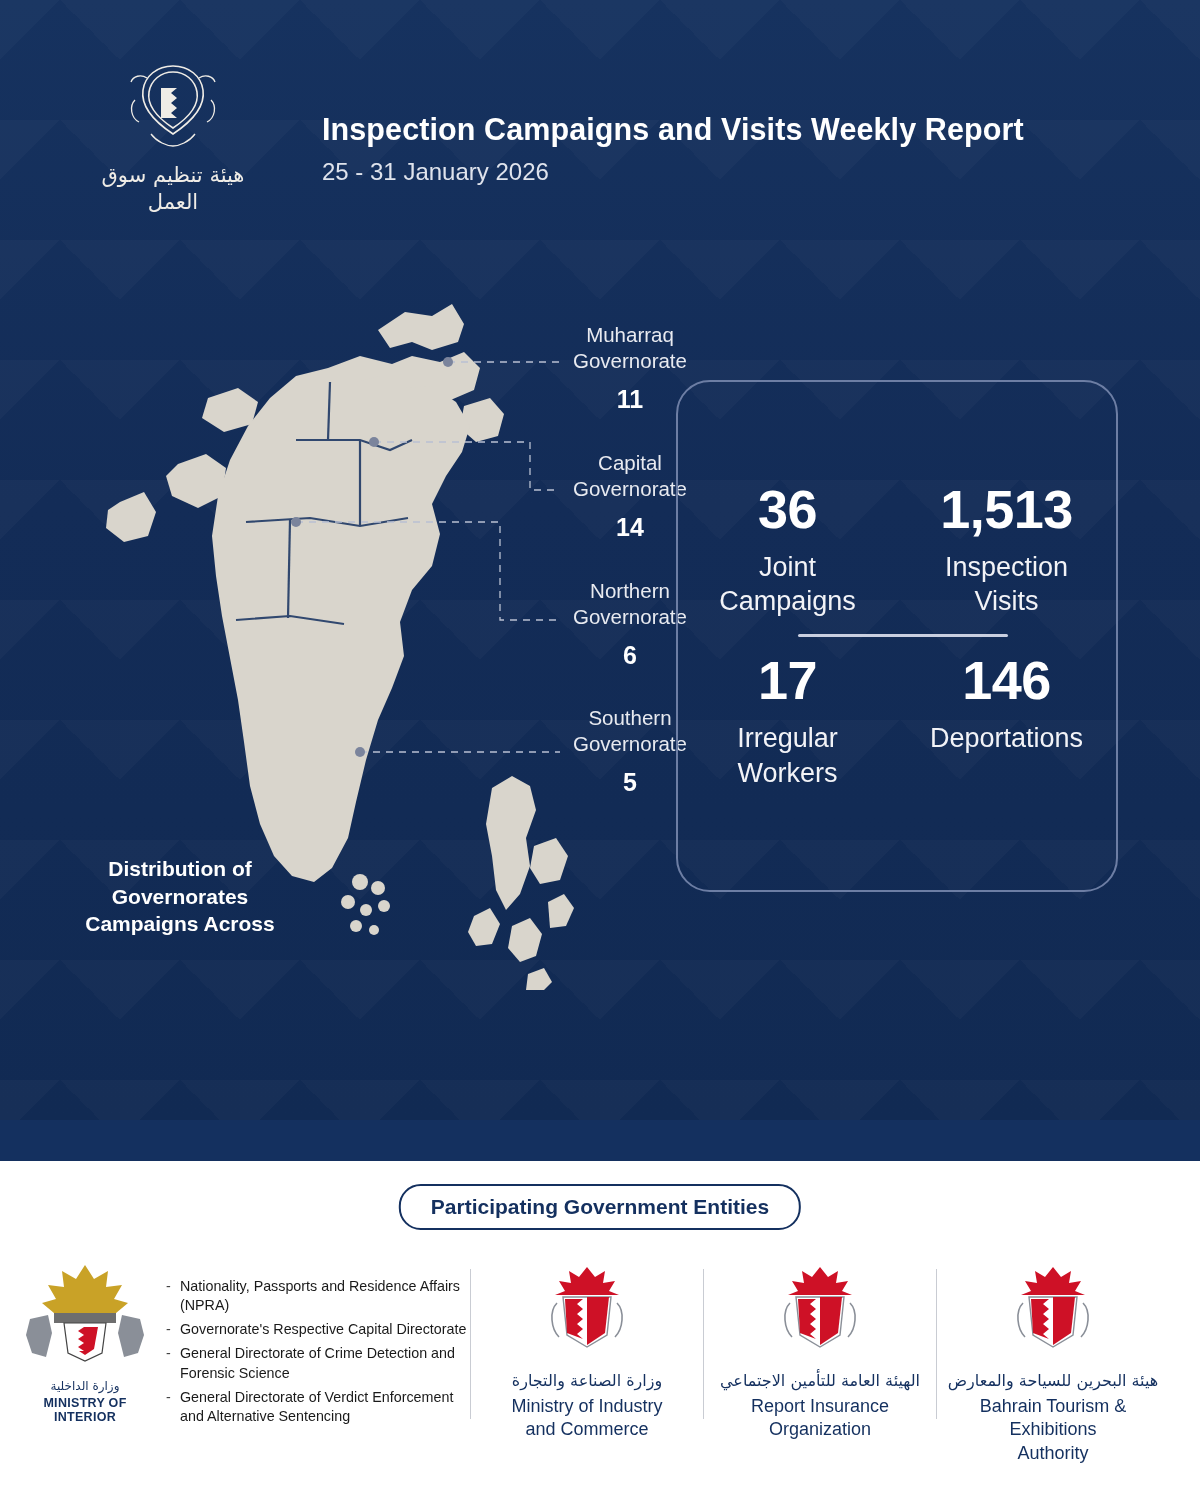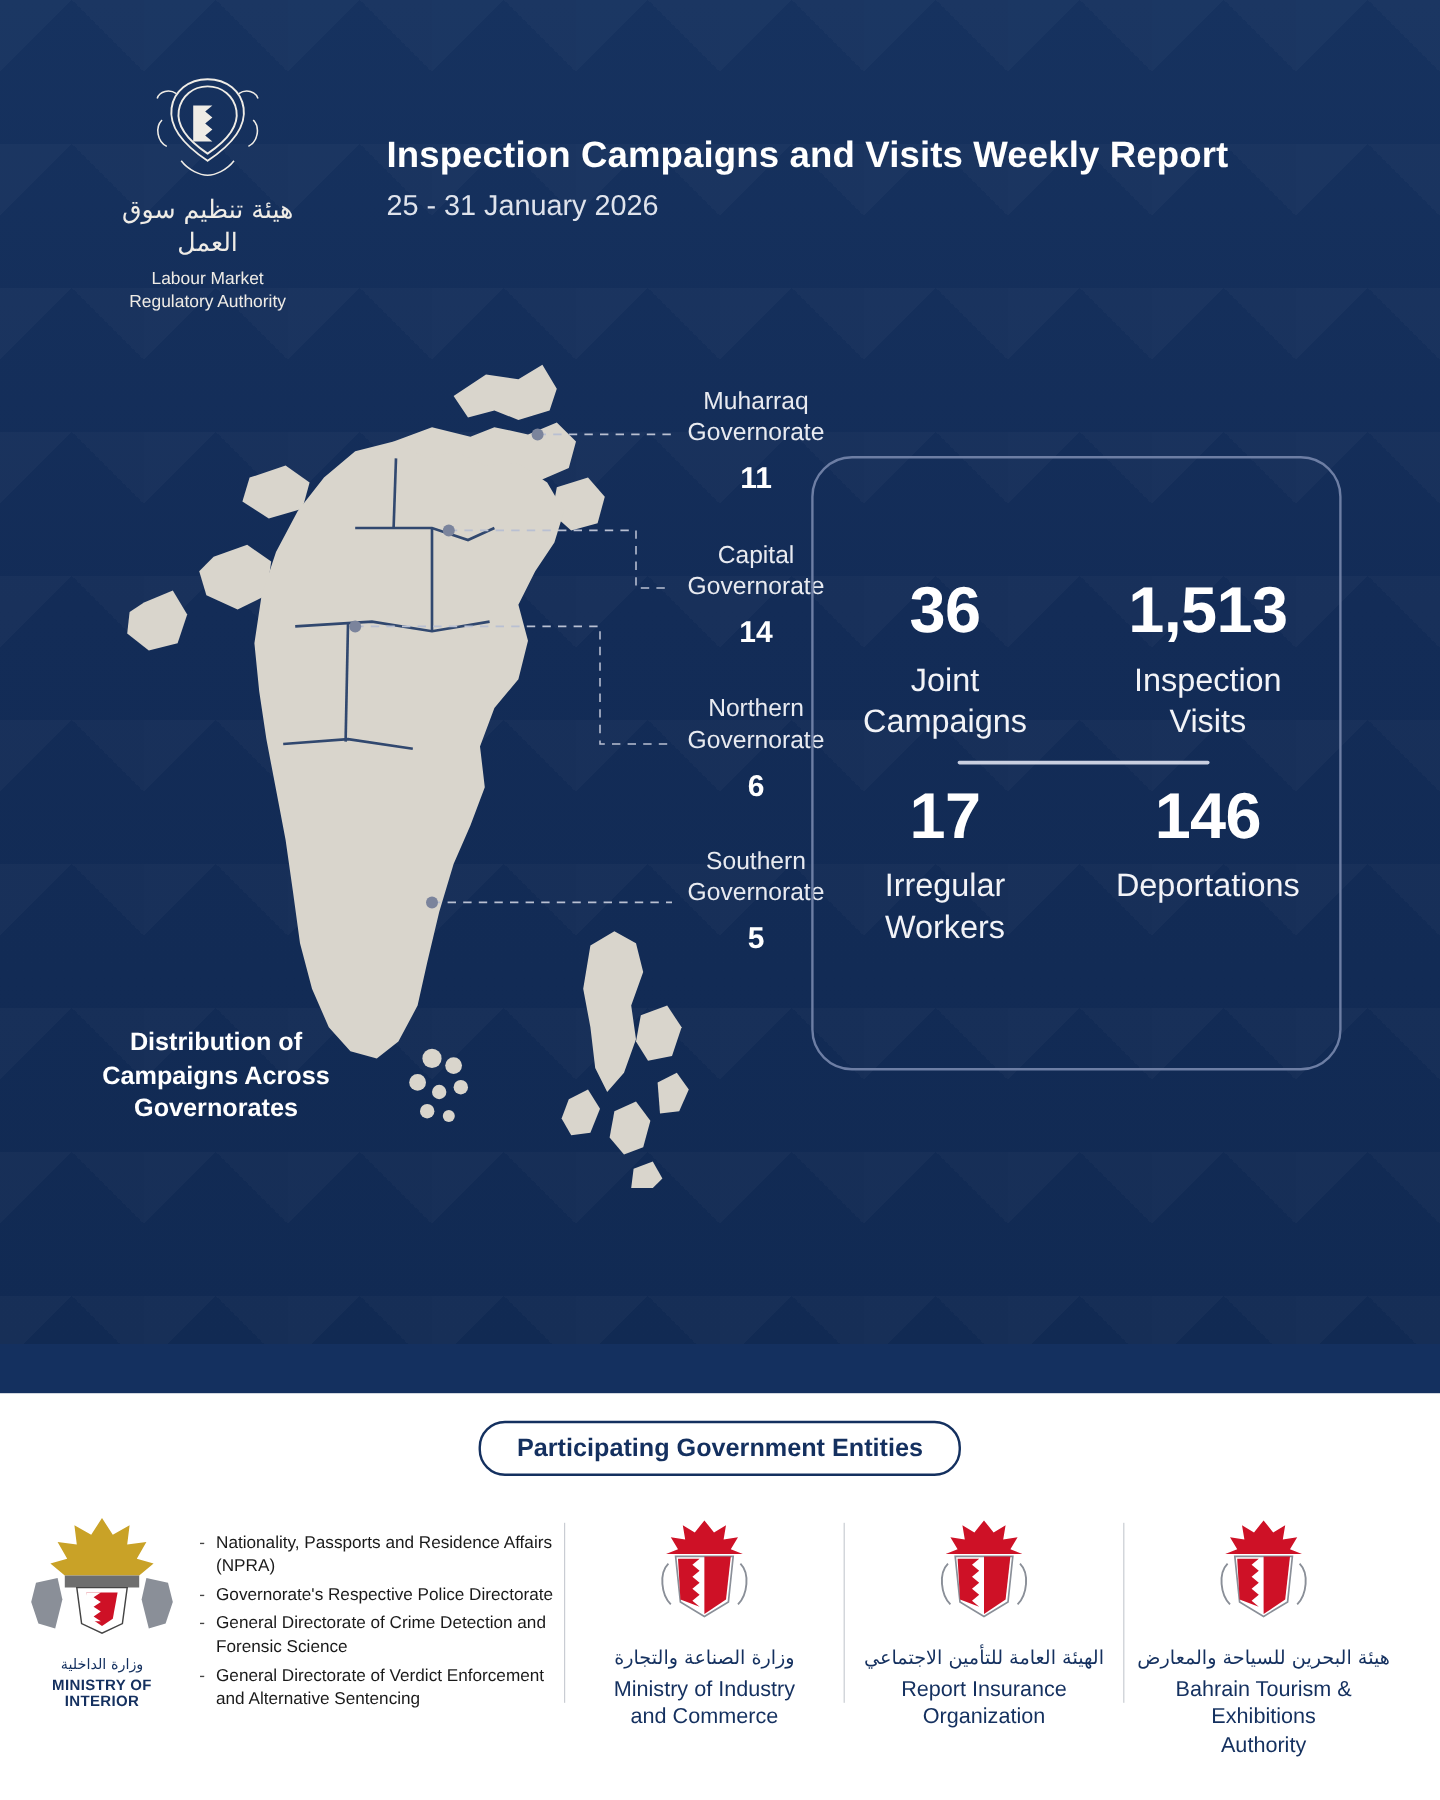--- a/index.html
+++ b/index.html
@@ -143,24 +143,20 @@
         <path d="M38 28 L54 28 L48 33 L54 38 L48 43 L54 48 L48 53 L54 58 L38 58 Z" fill="#efece6"></path>
         <g stroke="#efece6" stroke-width="1.3" fill="none">
           <path d="M12 40 C6 46 8 58 16 62"></path>
           <path d="M88 40 C94 46 92 58 84 62"></path>
           <path d="M28 74 C34 82 44 86 50 86 C56 86 66 82 72 74"></path>
           <path d="M24 18 C18 14 10 16 8 22"></path>
           <path d="M76 18 C82 14 90 16 92 22"></path>
         </g>
       </svg>
       <div class="logo-ar">هيئة تنظيم سوق العمل</div>
-      <div class="logo-en">
-        <div>Labour Market</div>
-        <div>Regulatory Authority</div>
-      </div>
     </div>
 
     <div class="title-block">
       <div class="report-title">Inspection Campaigns and Visits Weekly Report</div>
       <div class="report-dates">25 - 31 January 2026</div>
     </div>
 
     <div class="map-wrap">
       <svg class="map-svg" width="620" height="700" viewBox="0 0 620 700">
         <g fill="#d9d5cc">
@@ -239,22 +235,22 @@
 
       <div class="gov-label" style="left:455px; top:415px;">
         <span>Southern</span><br>
         <span>Governorate</span>
         <span class="num">5</span>
       </div>
     </div>
 
     <div class="dist-caption">
       <div>Distribution of</div>
+      <div>Governorates</div>
       <div>Campaigns Across</div>
-      <div>Governorates</div>
     </div>
 
     <div class="stats-card">
       <div class="stats-grid">
         <div class="stat top">
           <div class="value">36</div>
           <div class="label">
             <div>Joint</div>
             <div>Campaigns</div>
           </div>
@@ -302,21 +298,21 @@
             <g fill="#8a8f98">
               <path d="M6 58 L24 54 L28 72 L22 96 L8 92 L2 74 Z"></path>
               <path d="M116 58 L98 54 L94 72 L100 96 L114 92 L120 74 Z"></path>
             </g>
           </svg>
           <div class="moi-caption-ar">وزارة الداخلية</div>
           <div class="moi-caption-en">MINISTRY OF INTERIOR</div>
         </div>
         <ul class="moi-list">
           <li>Nationality, Passports and Residence Affairs (NPRA)</li>
-          <li>Governorate's Respective Police Directorate</li>
+          <li>Governorate's Respective Capital Directorate</li>
           <li>General Directorate of Crime Detection and Forensic Science</li>
           <li>General Directorate of Verdict Enforcement and Alternative Sentencing</li>
         </ul>
       </div>
 
       <div class="vline"></div>
 
       <div class="entity ent-col">
         <svg width="92" height="98" viewBox="0 0 92 98">
           <path d="M46 4 L54 14 L64 8 L62 20 L74 18 L68 28 L78 32 L14 32 L24 28 L18 18 L30 20 L28 8 L38 14 Z" fill="#ce1126"></path>

